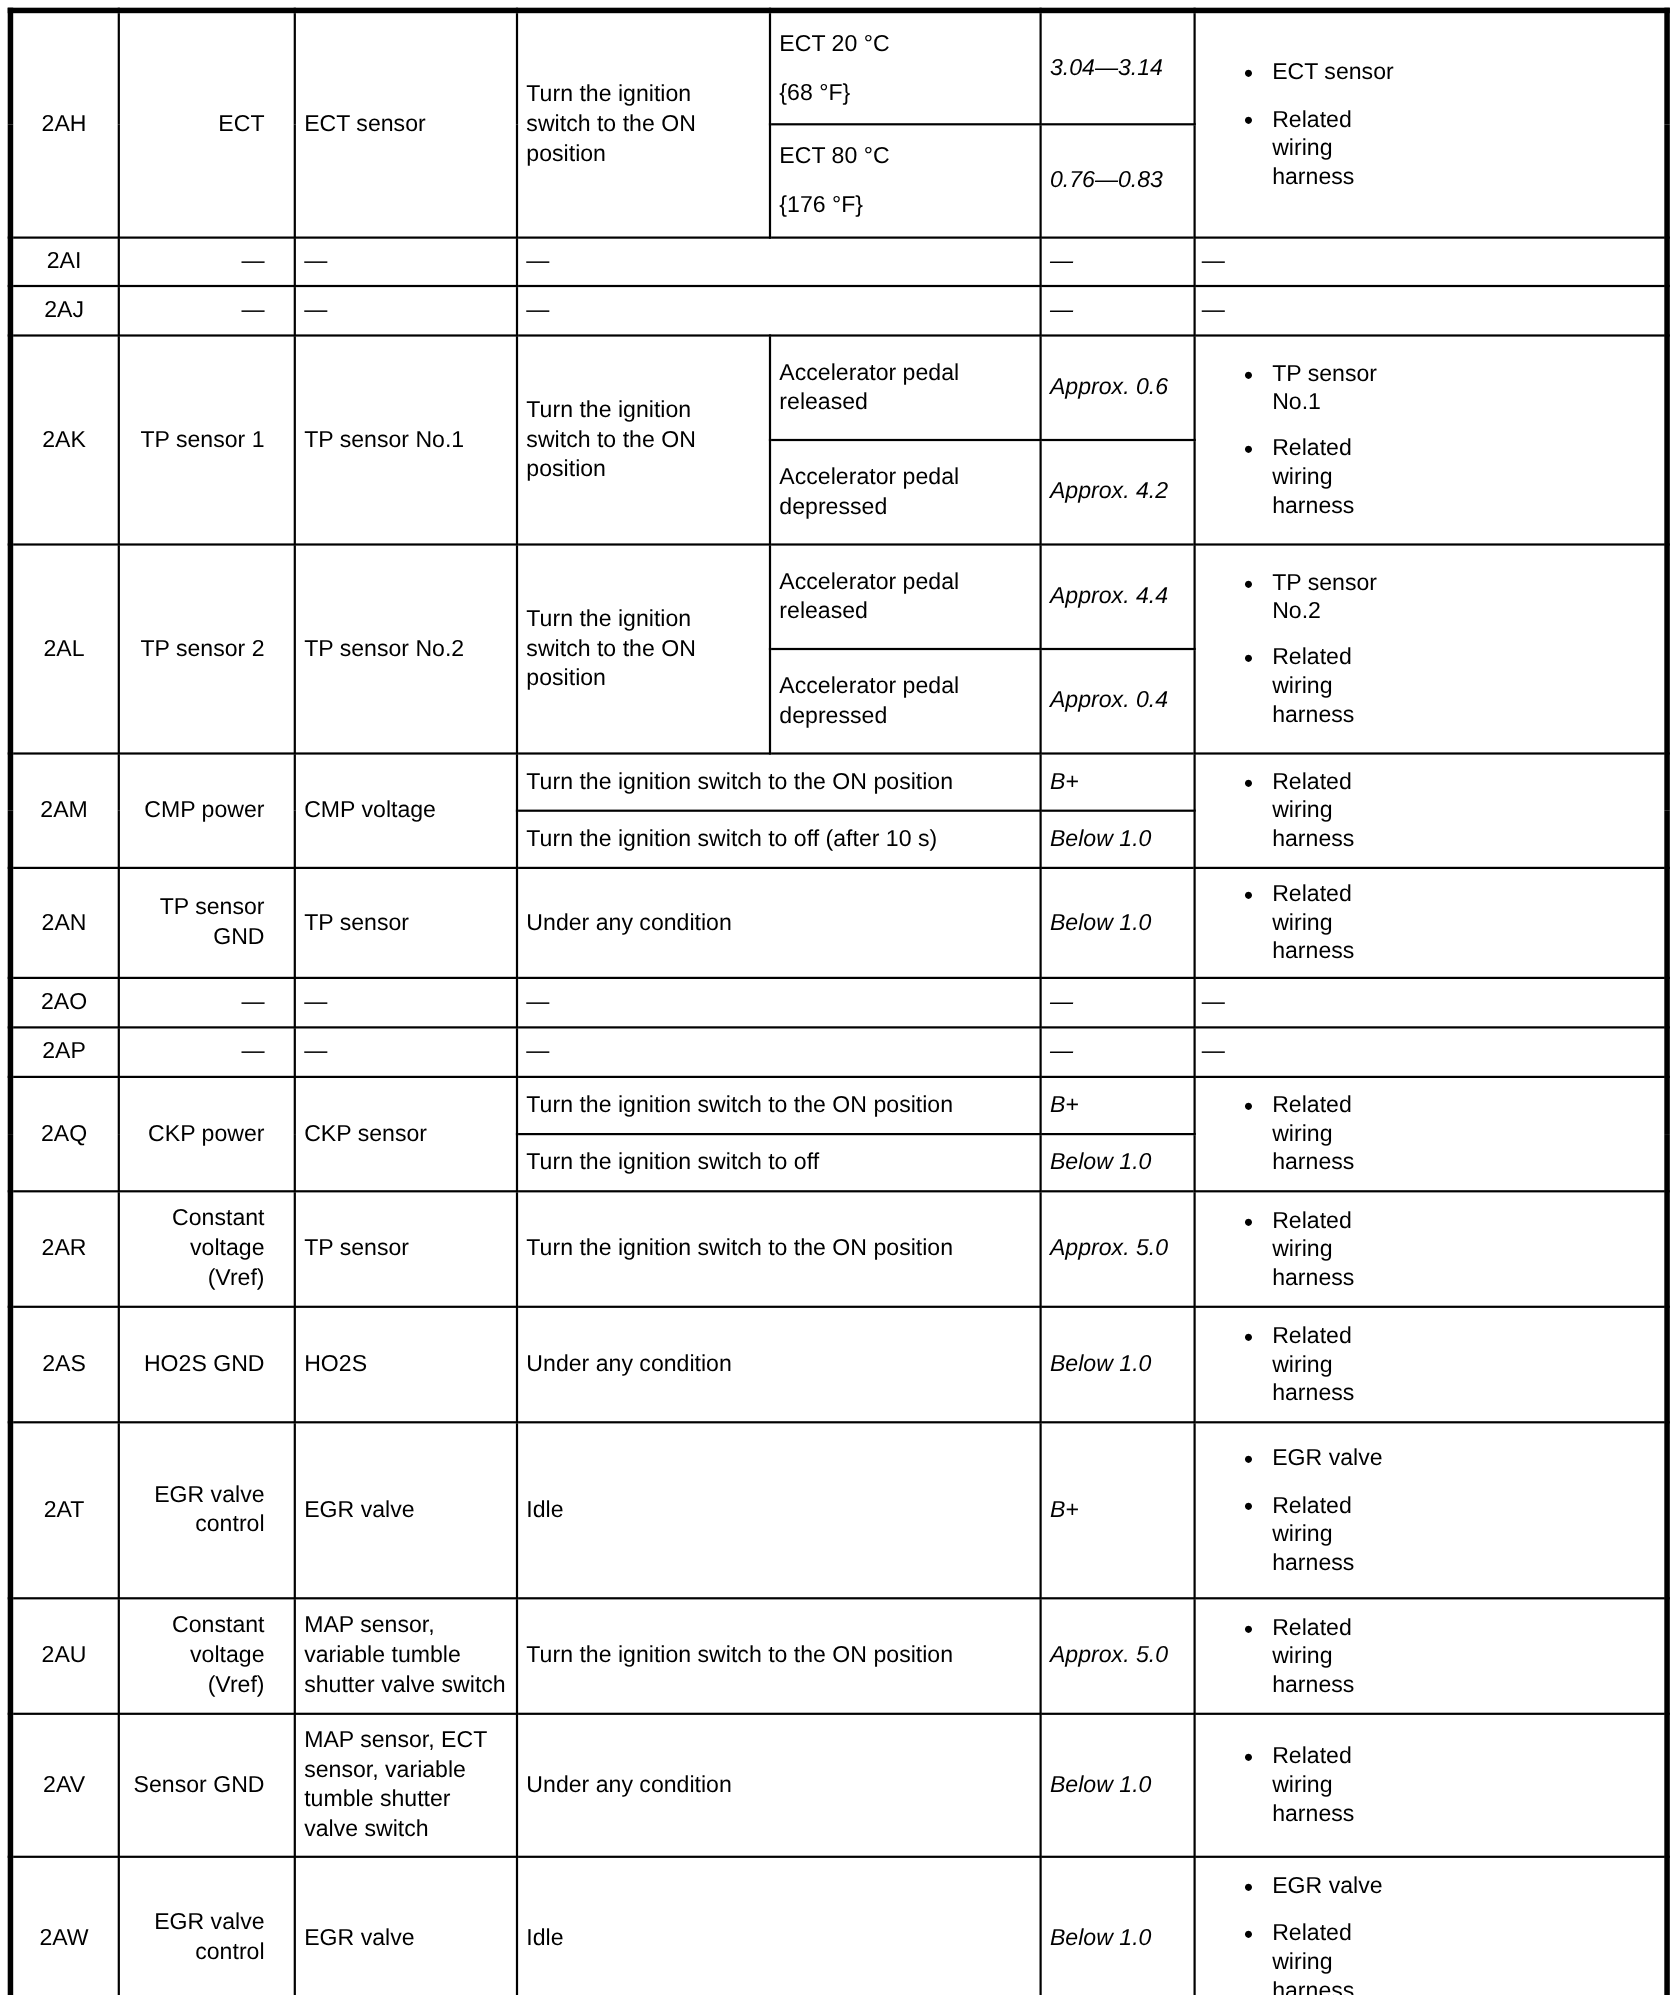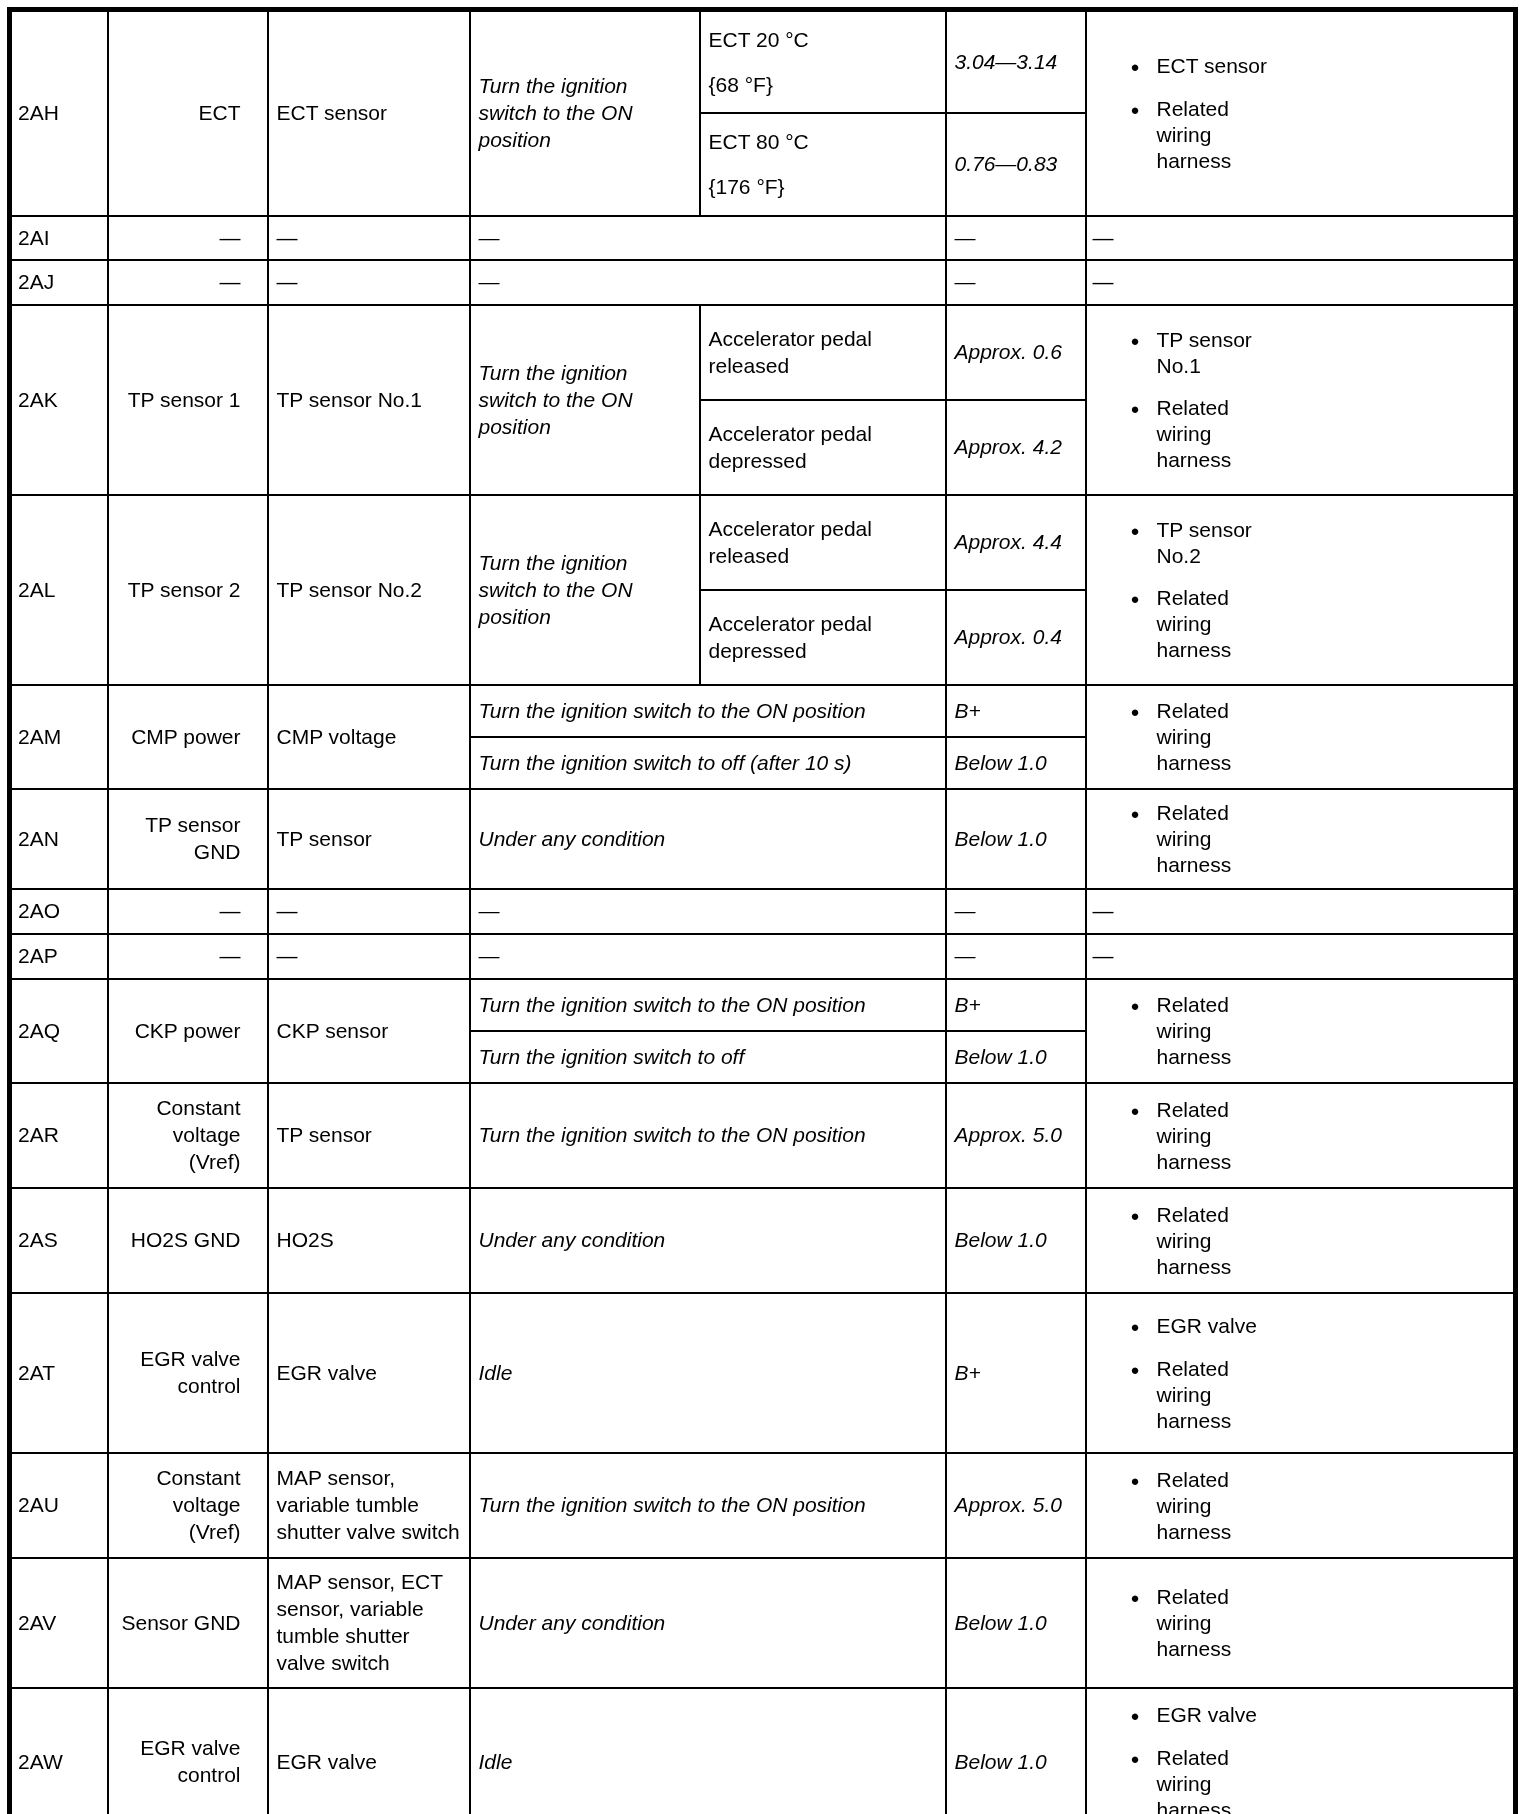--- a/index.html
+++ b/index.html
@@ -21,24 +21,24 @@
   }
   td {
     border: 2px solid #000;
     padding: 5px 8px;
     font-size: 21px;
     line-height: 1.28;
     vertical-align: middle;
     overflow: hidden;
     word-wrap: break-word;
   }
-  .c-term { padding-left: 6px; }
+  .c-term { padding-left: 6px; text-align: center; }
   .c-sig  { padding-right: 26px; text-align: right; }
   .c-con  { padding-right: 8px; }
-  .c-cond { padding-right: 10px; font-style: italic; }
+  .c-cond { padding-right: 10px; }
   .c-sub  { }
   .c-volt { padding-left: 8px; font-style: italic; }
   .gap {
     white-space: pre-line;
     line-height: 2.15;
   }
   .c-insp { padding: 8px 6px; }
   ul.blist {
     list-style: none;
     margin: 0 0 0 38px;

